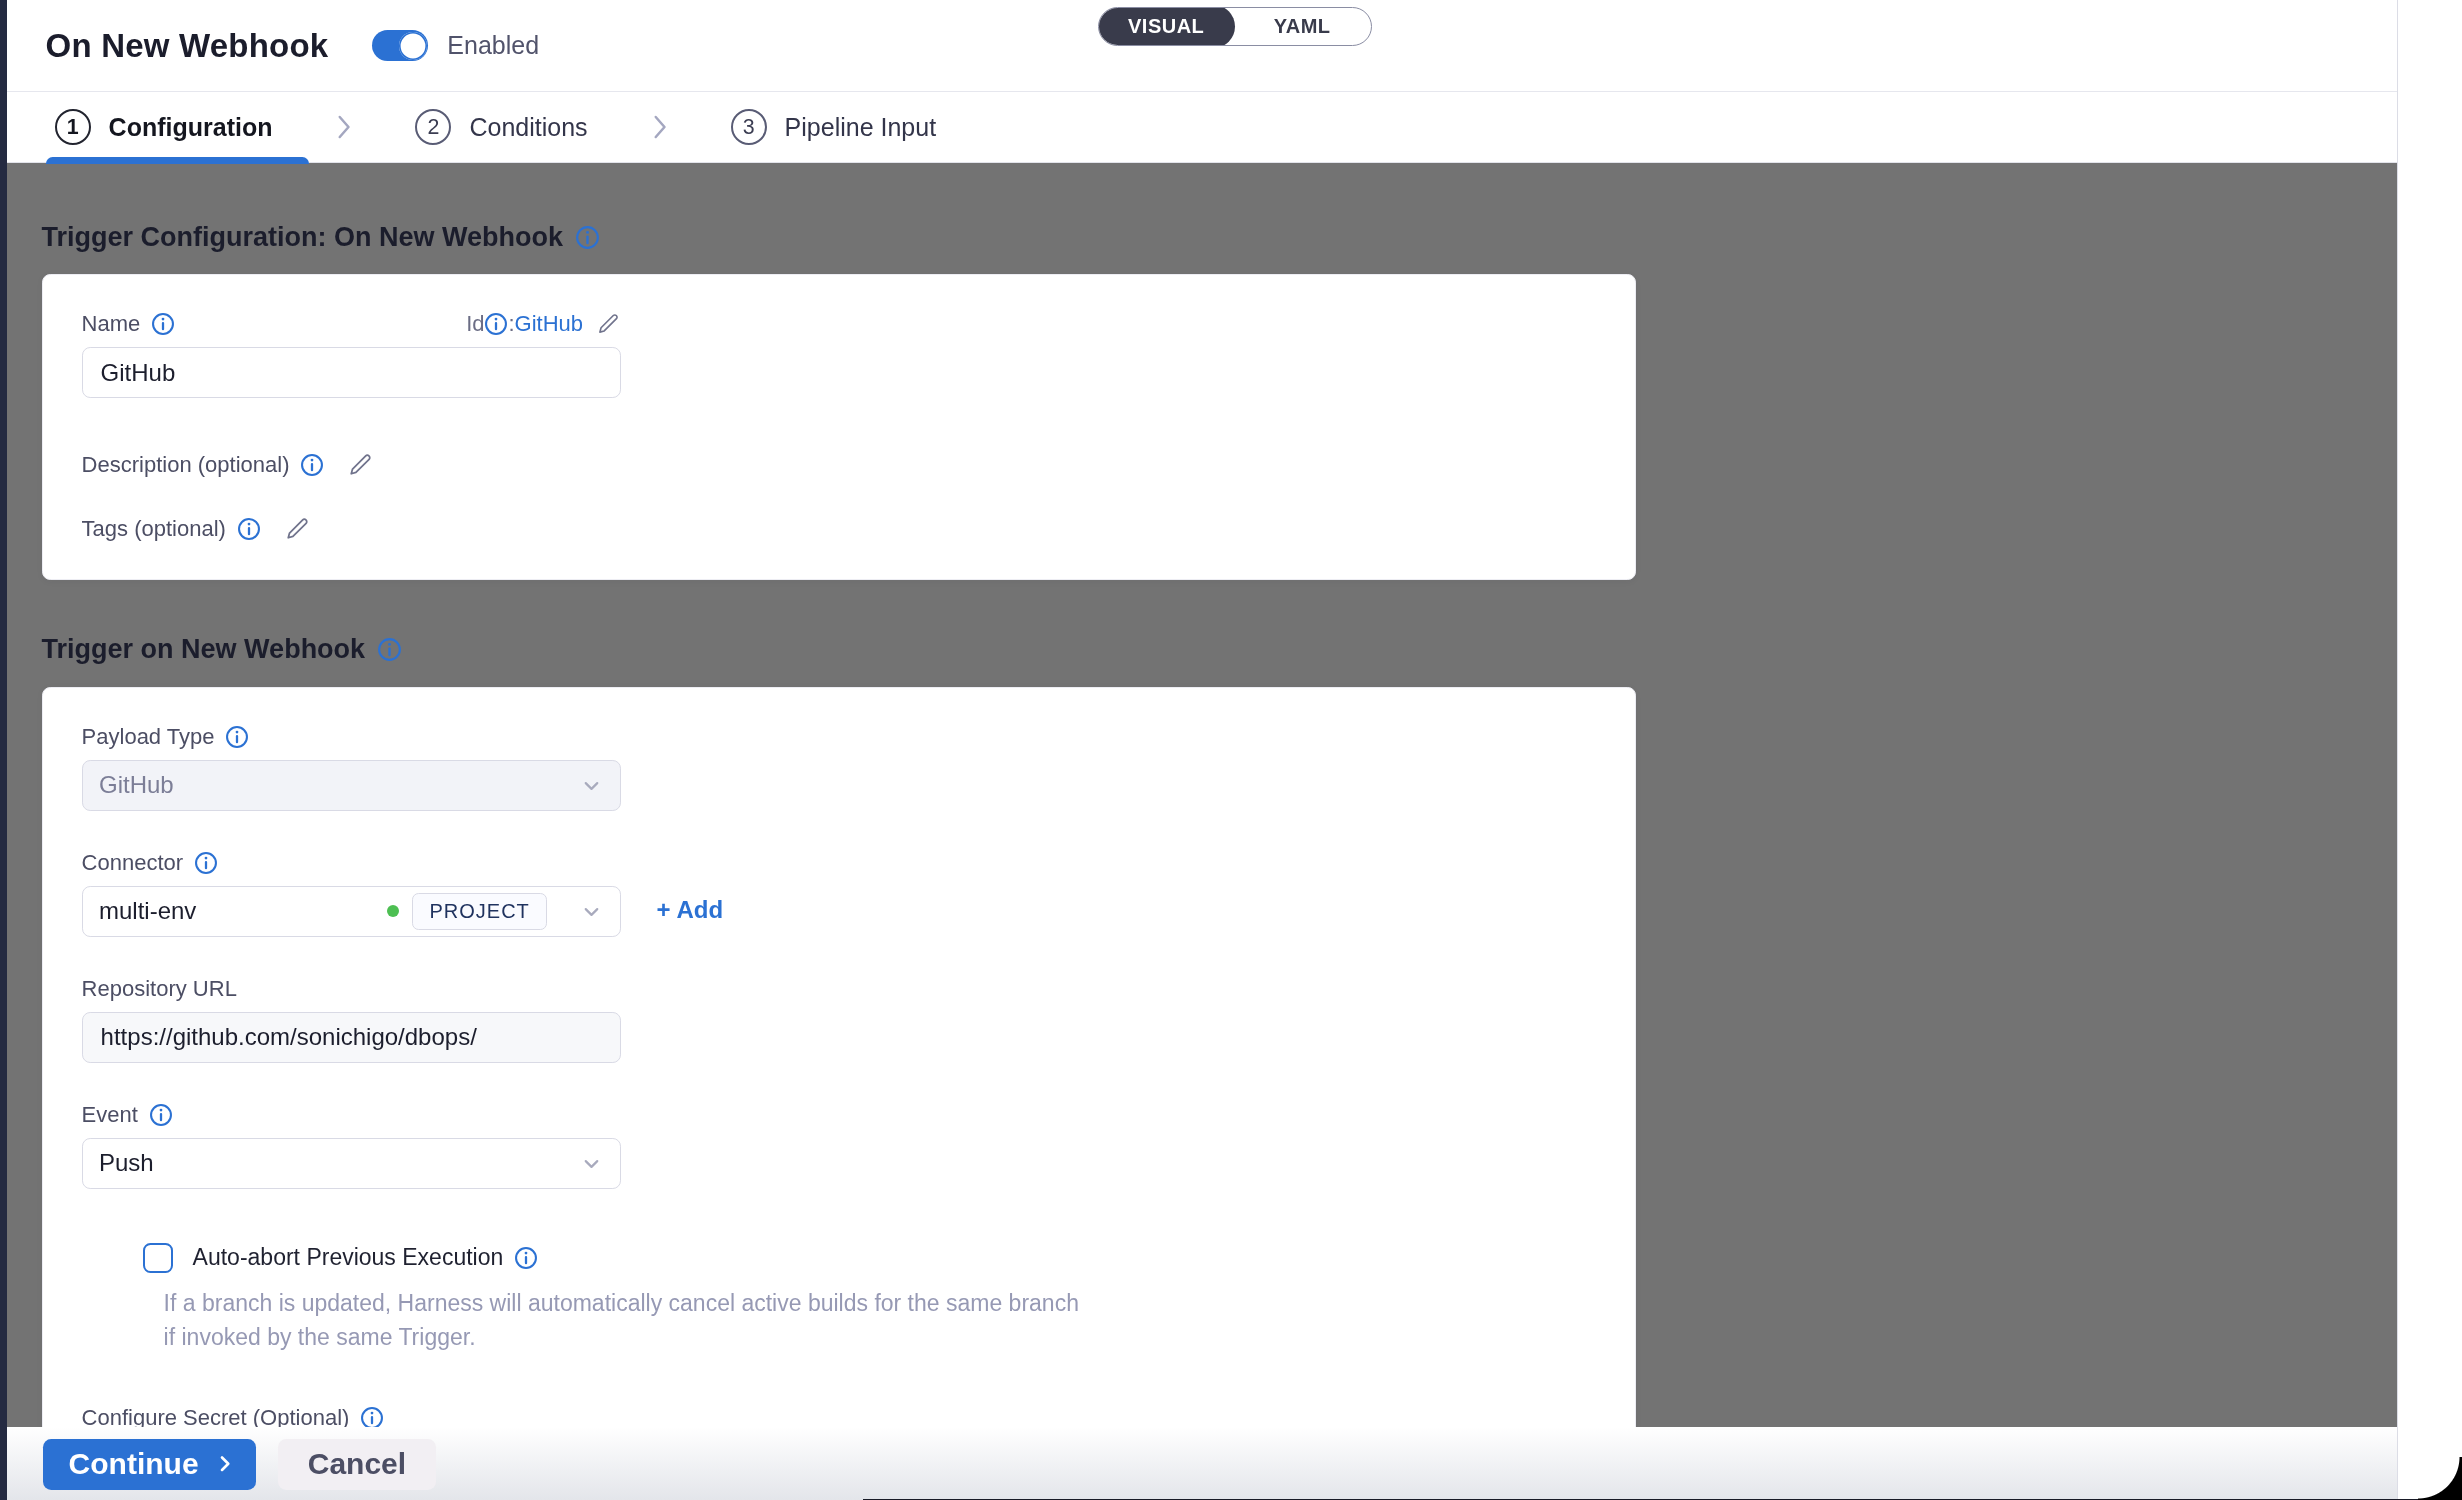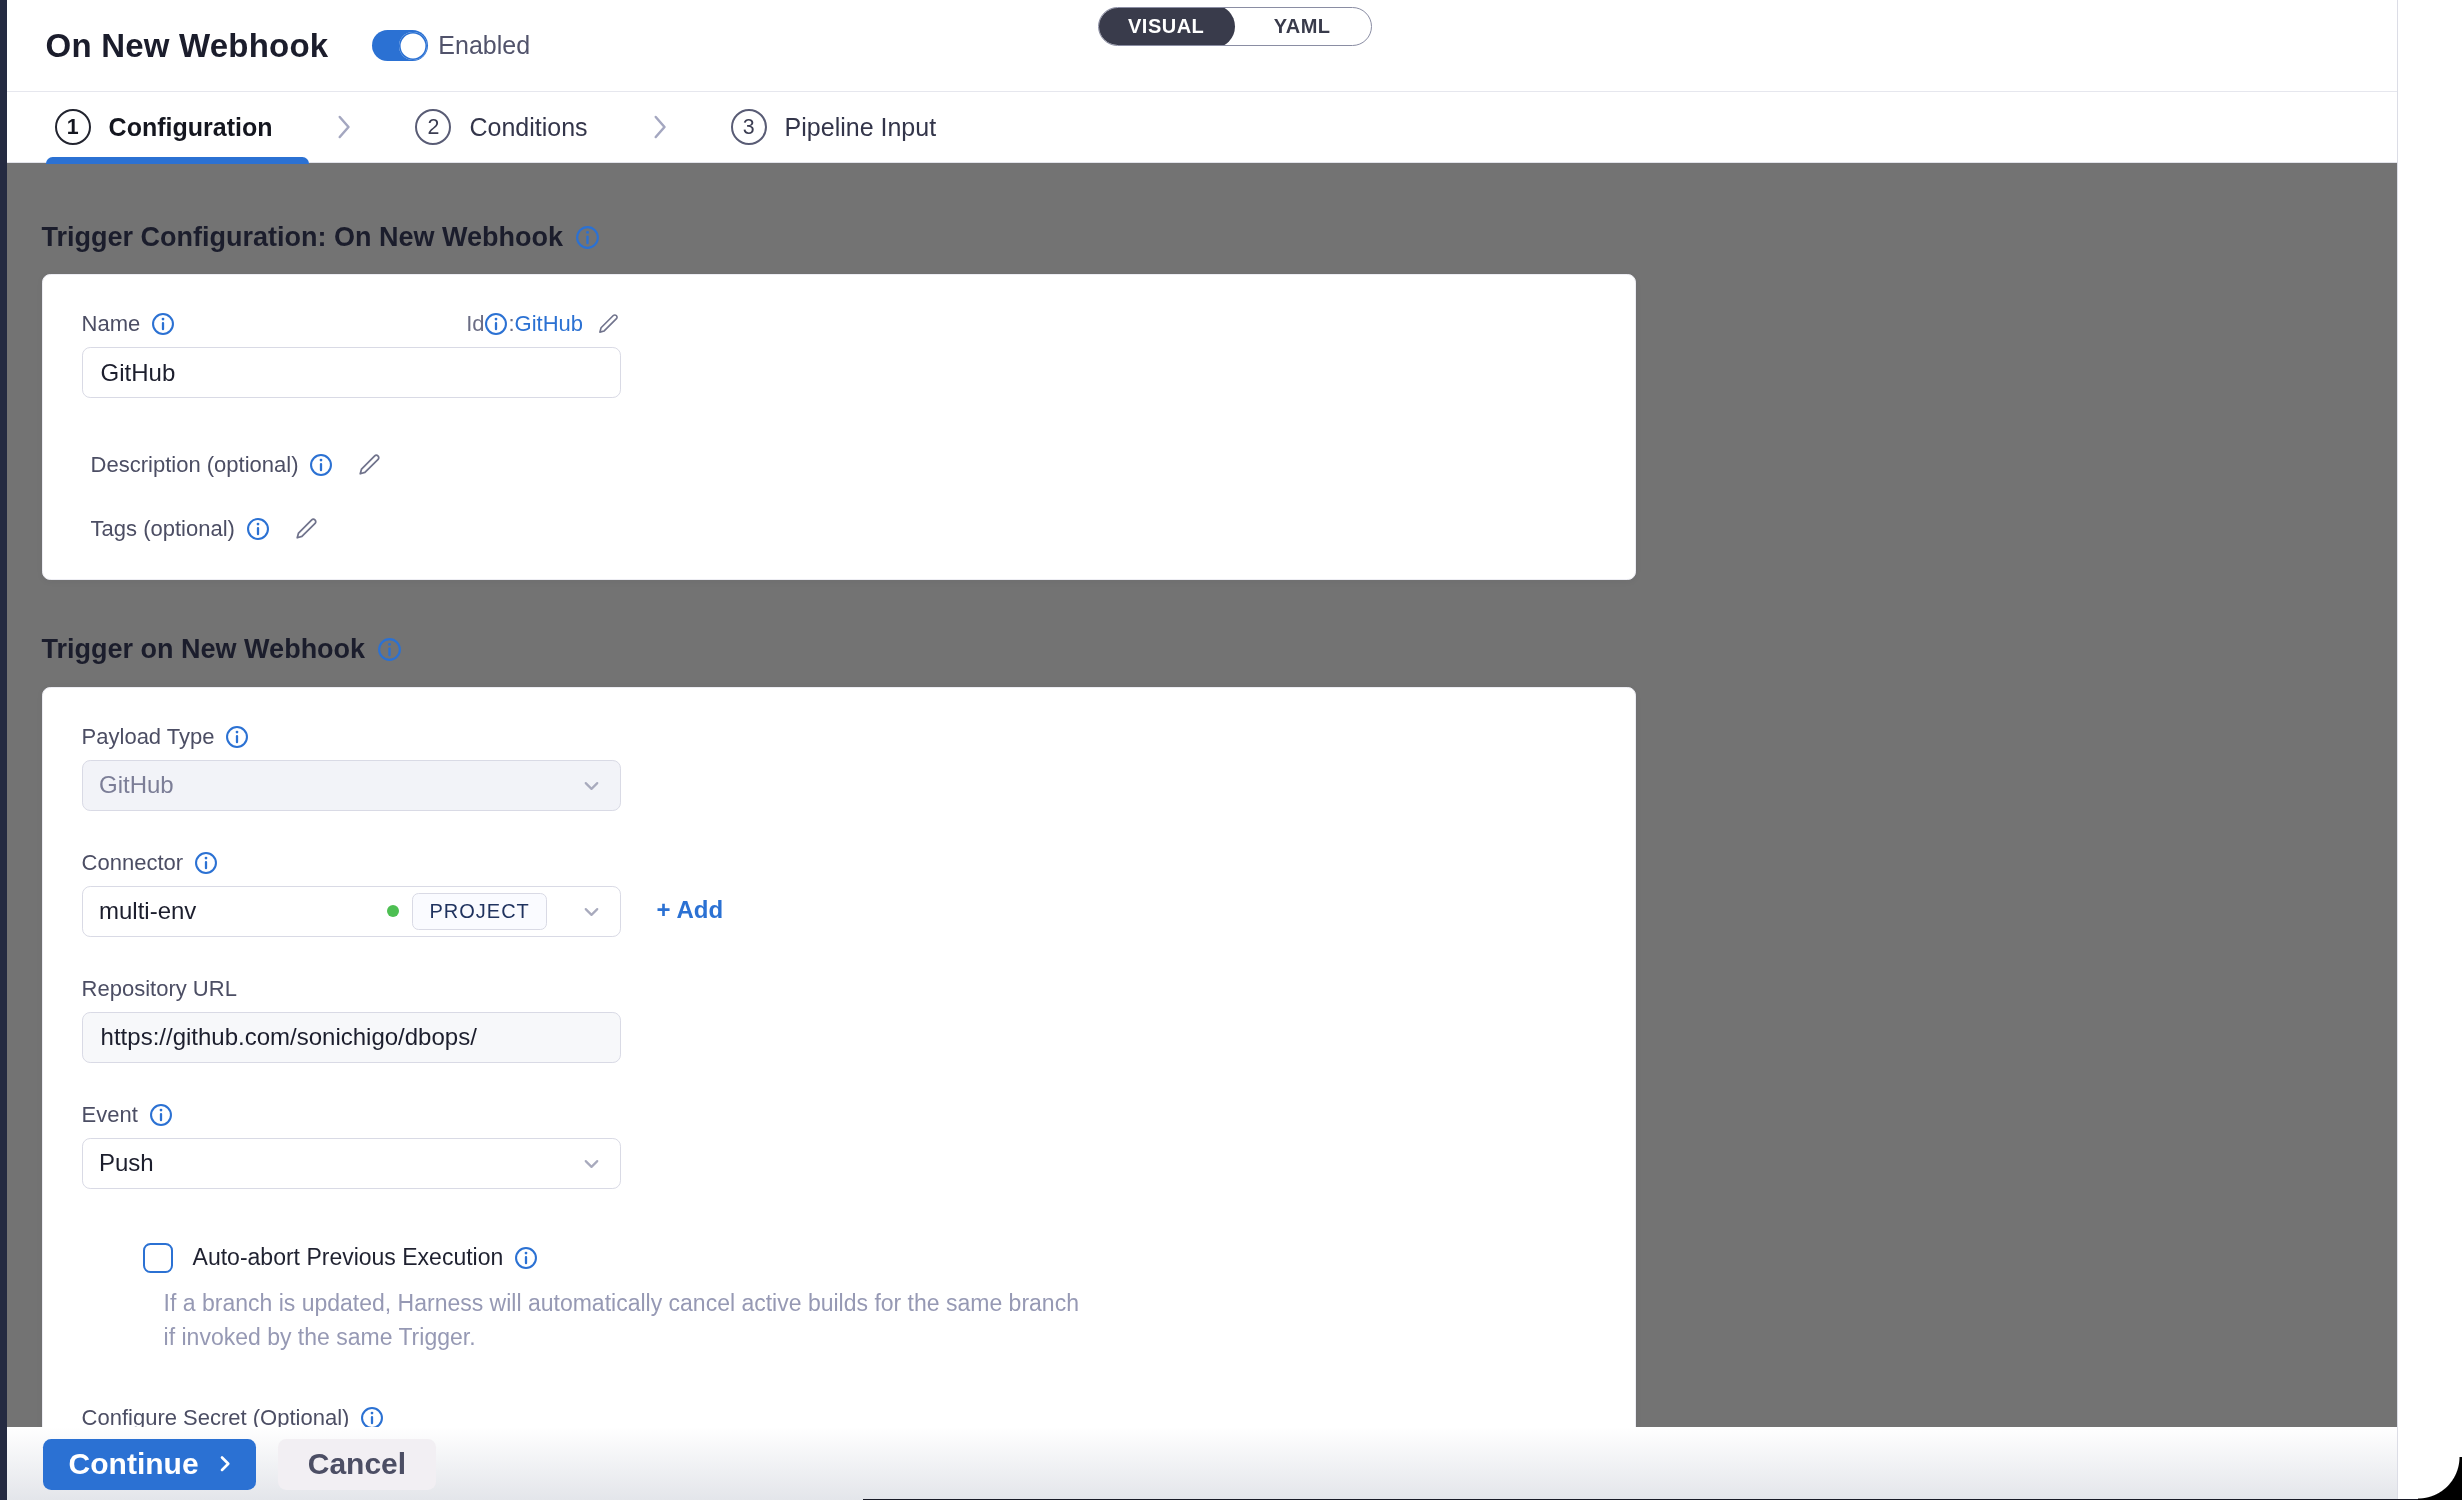--- a/index.html
+++ b/index.html
@@ -11,21 +11,21 @@
     overflow:hidden;
     color:#1c1e2d;
   }
   .left-strip { position:absolute; left:0; top:0; width:6.6px; height:100%; background:#242a41; z-index:60; }
   .right-panel { position:absolute; right:0; top:0; width:65px; height:100%; background:#ffffff; border-left:1.6px solid #dcdde6; z-index:5; }
   .drawer { position:absolute; left:6.6px; top:0; right:65px; height:100%; background:#737373; }
 
   
   .title-row { height:92px; background:#fff; border-bottom:1.6px solid #e6e7ee; display:flex; align-items:center; padding-left:39px; position:relative; }
   .page-title { font-size:33px; font-weight:700; color:#1b1d2c; letter-spacing:0.2px; }
-  .toggle-wrap { display:flex; align-items:center; margin-left:44px; gap:10px; }
+  .toggle-wrap { display:flex; align-items:center; margin-left:44px; gap:19px; }
   .toggle { width:56px; height:31px; border-radius:16.4px; background:#2b71d3; position:relative; cursor:pointer; }
   .toggle-knob { position:absolute; right:1.6px; top:1.6px; width:28px; height:28px; border-radius:50%; background:#ffffff; box-shadow:inset 0 0 0 1.6px #2b71d3; }
   .enabled-label { font-size:25px; color:#51536b; }
 
   .view-toggle { position:absolute; left:1091px; top:6.6px; height:39px; display:flex; align-items:center; background:#fff; border:1.6px solid #8a8da3; border-radius:21.4px; overflow:hidden; }
   .view-seg { font-size:20px; font-weight:700; letter-spacing:0.5px; padding:0 40px; height:39px; display:flex; align-items:center; cursor:pointer; }
   .view-seg.active { background:#393b4b; color:#ffffff; border-radius:21.4px; margin:-1.6px; height:43px; padding:0 31px; }
   .view-seg.inactive { color:#393b4b; }
 
   
@@ -48,21 +48,21 @@
 
   .field-label { font-size:22px; color:#4c4e64; display:flex; align-items:center; gap:10.7px; }
   .label-row { width:539px; display:flex; justify-content:space-between; align-items:center; }
   .id-group { display:flex; align-items:center; gap:0; font-size:22px; color:#6b6d85; }
   .id-link { color:#2b71d3; cursor:pointer; }
 
   .text-input { width:539px; height:51px; border:1.6px solid #d9dae5; border-radius:8.2px; background:#fff;
     font-family:"Liberation Sans",sans-serif; font-size:24px; color:#1c1e2d; padding:0 18px; margin-top:10px; outline:none; display:block; }
   .text-input.grayed { background:#f7f8fa; }
 
-  .opt-row { display:flex; align-items:center; gap:10.7px;margin-left:9px; }
+  .opt-row { display:flex; align-items:center; gap:10.7px; }
   .row-desc { margin-top:53px; }
   .row-tags { margin-top:36px; }
   .pencil { margin-left:11.5px; cursor:pointer; display:flex; }
 
   .select { width:539px; height:51px; border:1.6px solid #d9dae5; border-radius:8.2px; background:#fff; margin-top:10px;
     display:flex; align-items:center; padding:0 16.4px; font-size:24px; color:#1c1e2d; cursor:pointer; }
   .select .val { flex:1 1 auto; }
   .select.disabled { background:#f2f3f8; color:#7c7e97; cursor:default; }
   .chev { display:flex; margin-left:10px; }
 

